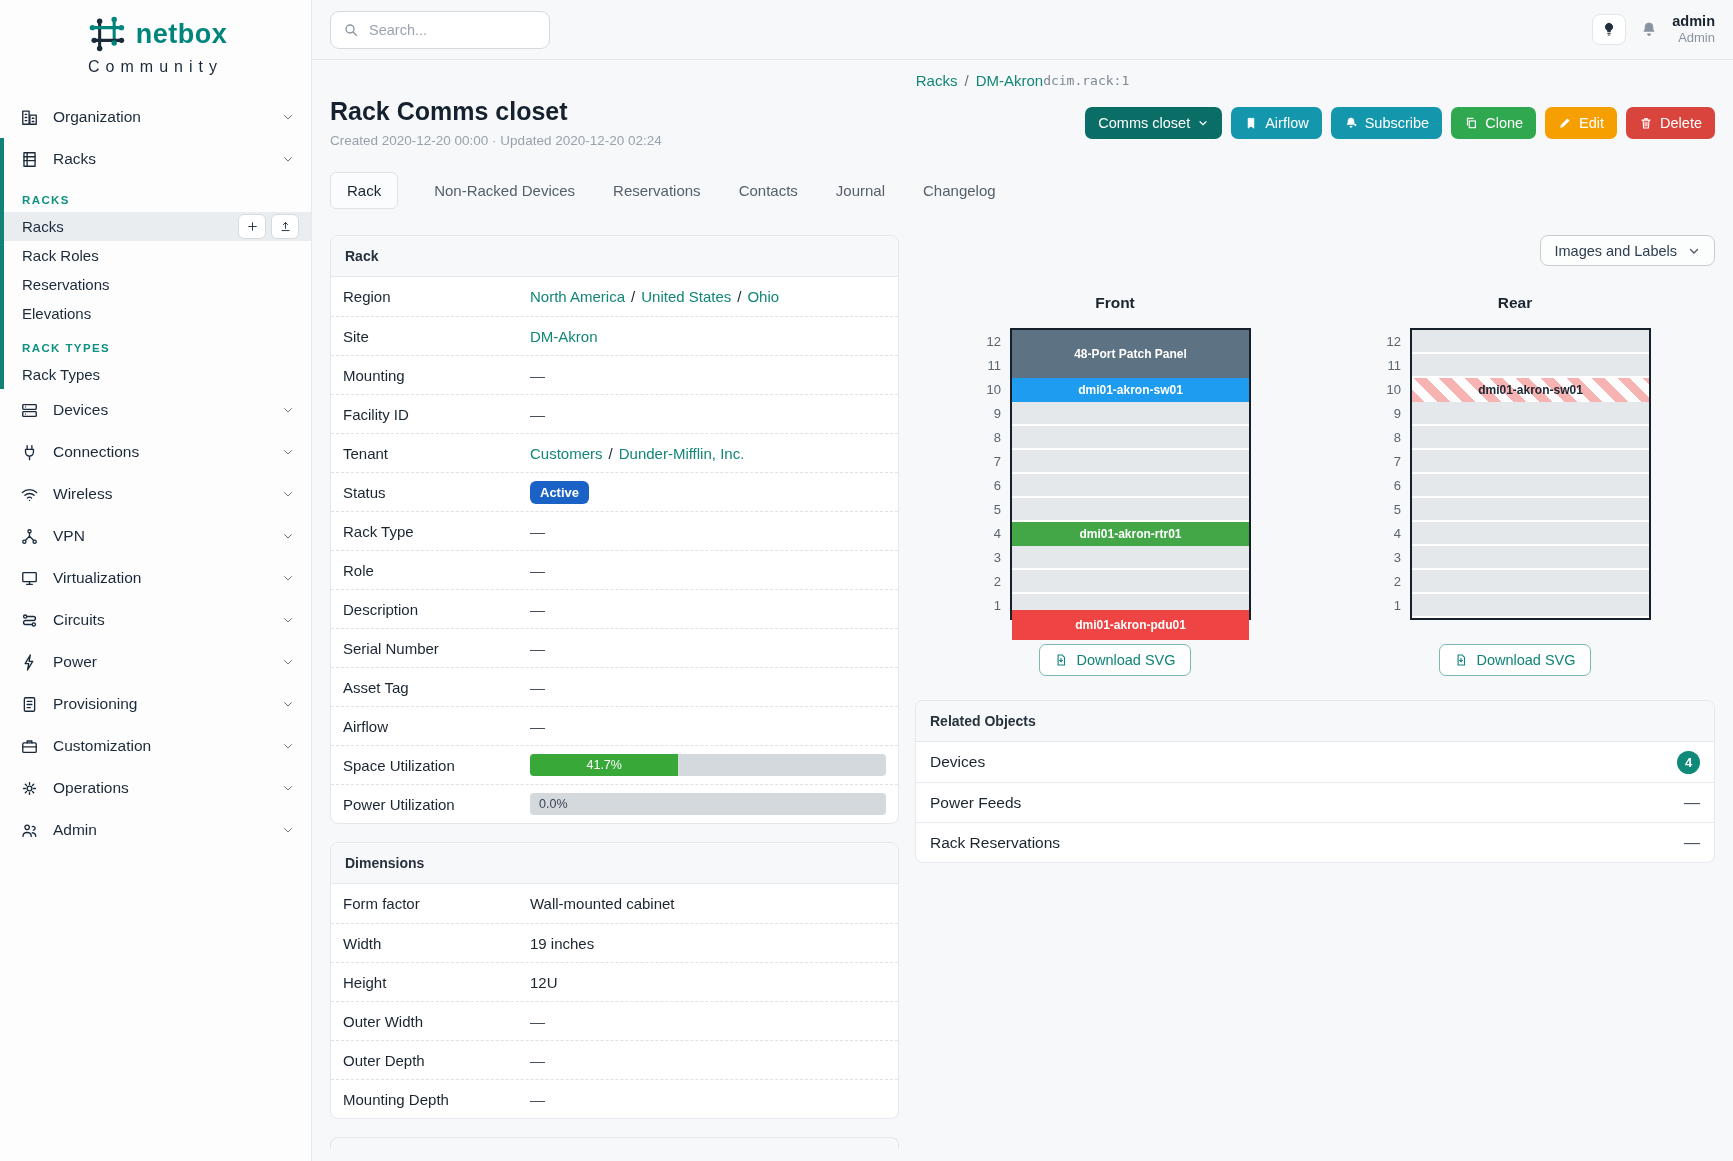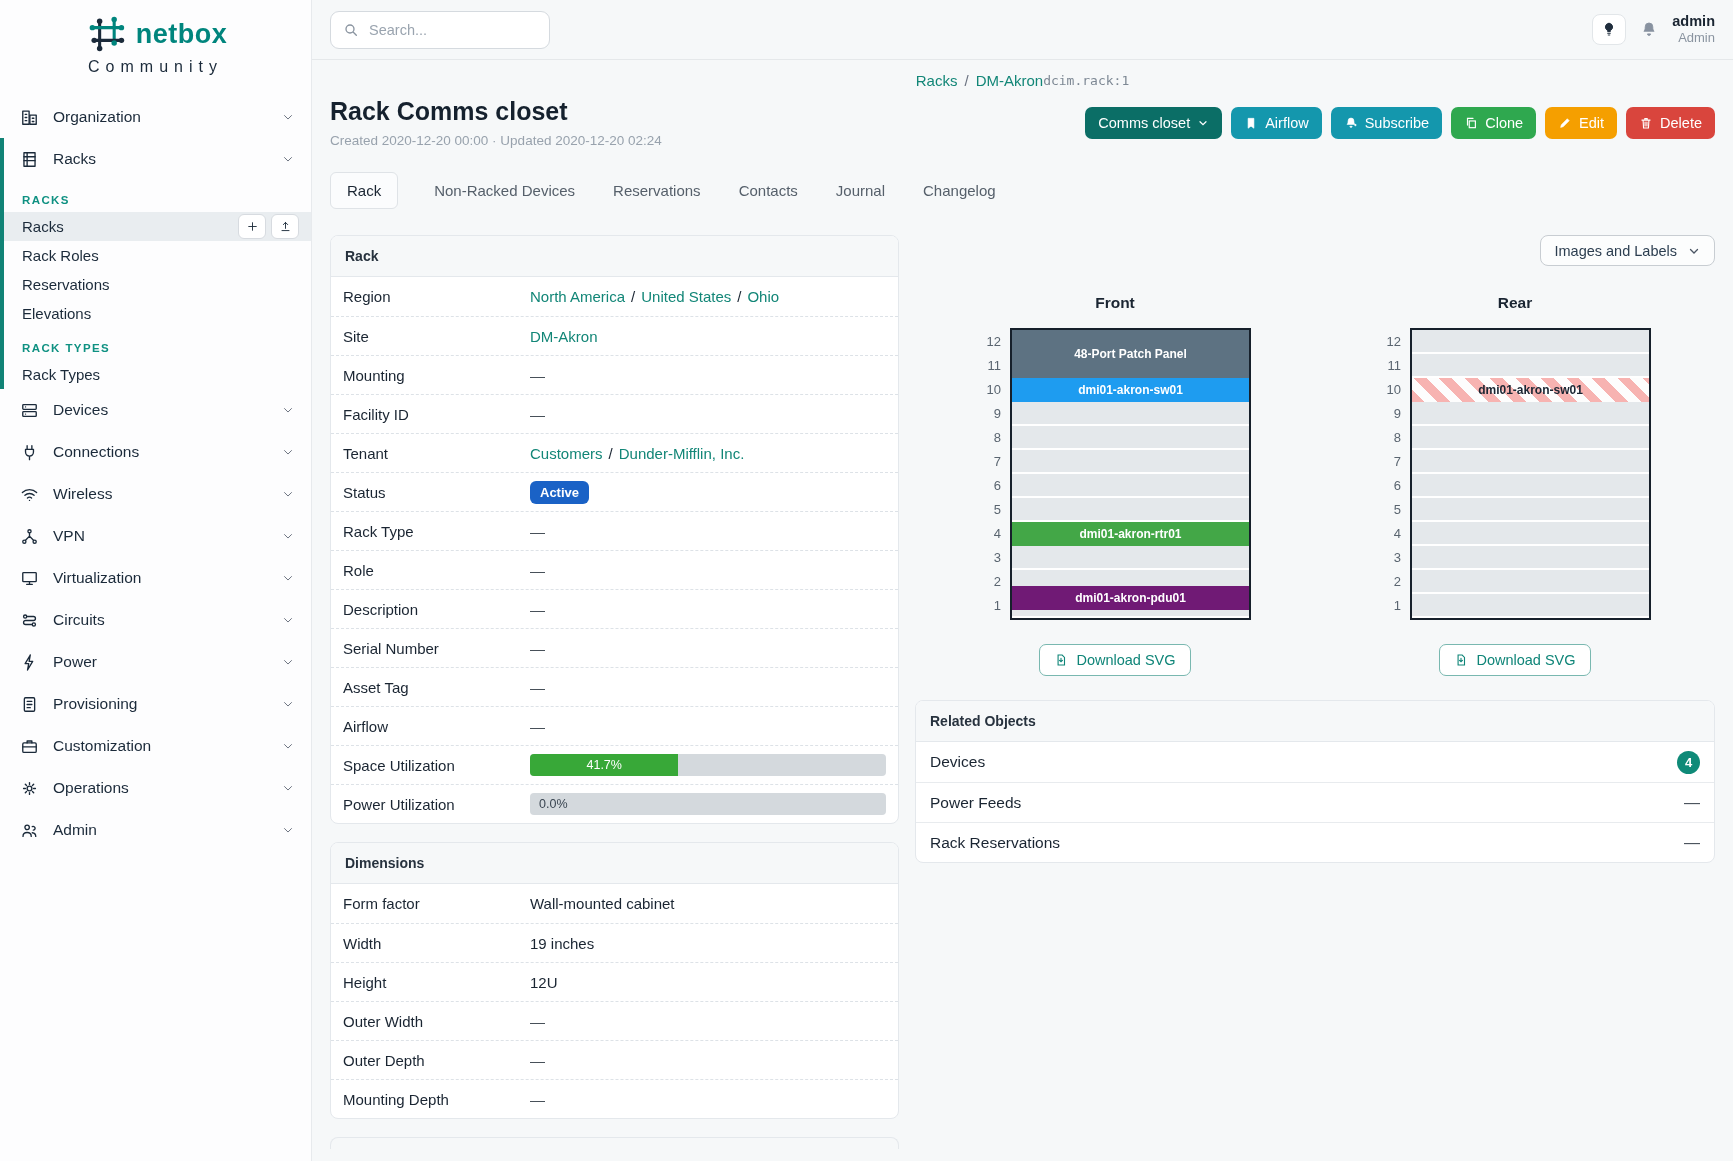--- a/index.html
+++ b/index.html
@@ -603,21 +603,21 @@
                   <div class="unit-empty"></div>
                   <div class="unit-empty"></div>
                   <div class="unit-empty"></div>
                   <div class="unit-empty"></div>
                   <div class="unit-empty"></div>
                   <div class="unit-empty"></div>
                   <div class="unit-empty"></div>
                   <div class="device" style="top: 0px; height: 48px; background: rgb(93, 114, 130); color: rgb(255, 255, 255);">48-Port Patch Panel</div>
                   <div class="device" style="top: 48px; height: 24px; background: rgb(30, 156, 240); color: rgb(255, 255, 255);">dmi01-akron-sw01</div>
                   <div class="device" style="top: 192px; height: 24px; background: rgb(67, 167, 71); color: rgb(255, 255, 255); text-align: center;">dmi01-akron-rtr01</div>
-                  <div class="device" style="top: 256px; height: 24px; background: #701a75; color: rgb(255, 255, 255);">dmi01-akron-pdu01</div>
+                  <div class="device" style="top: 280px; height: 30px; background: #ef4444; color: rgb(255, 255, 255);">dmi01-akron-pdu01</div>
                 </div>
             </div>
           </div>
           <button class="dl-btn">
             <svg viewBox="0 0 24 24" fill="none" stroke-width="1.9" stroke-linecap="round">
                 <path d="M7 3.5h7l4 4v13H7z"></path>
                 <path d="M12 9v6M9.5 12.5 12 15l2.5-2.5"></path>
               </svg>
             <span>Download SVG</span>
           </button>

